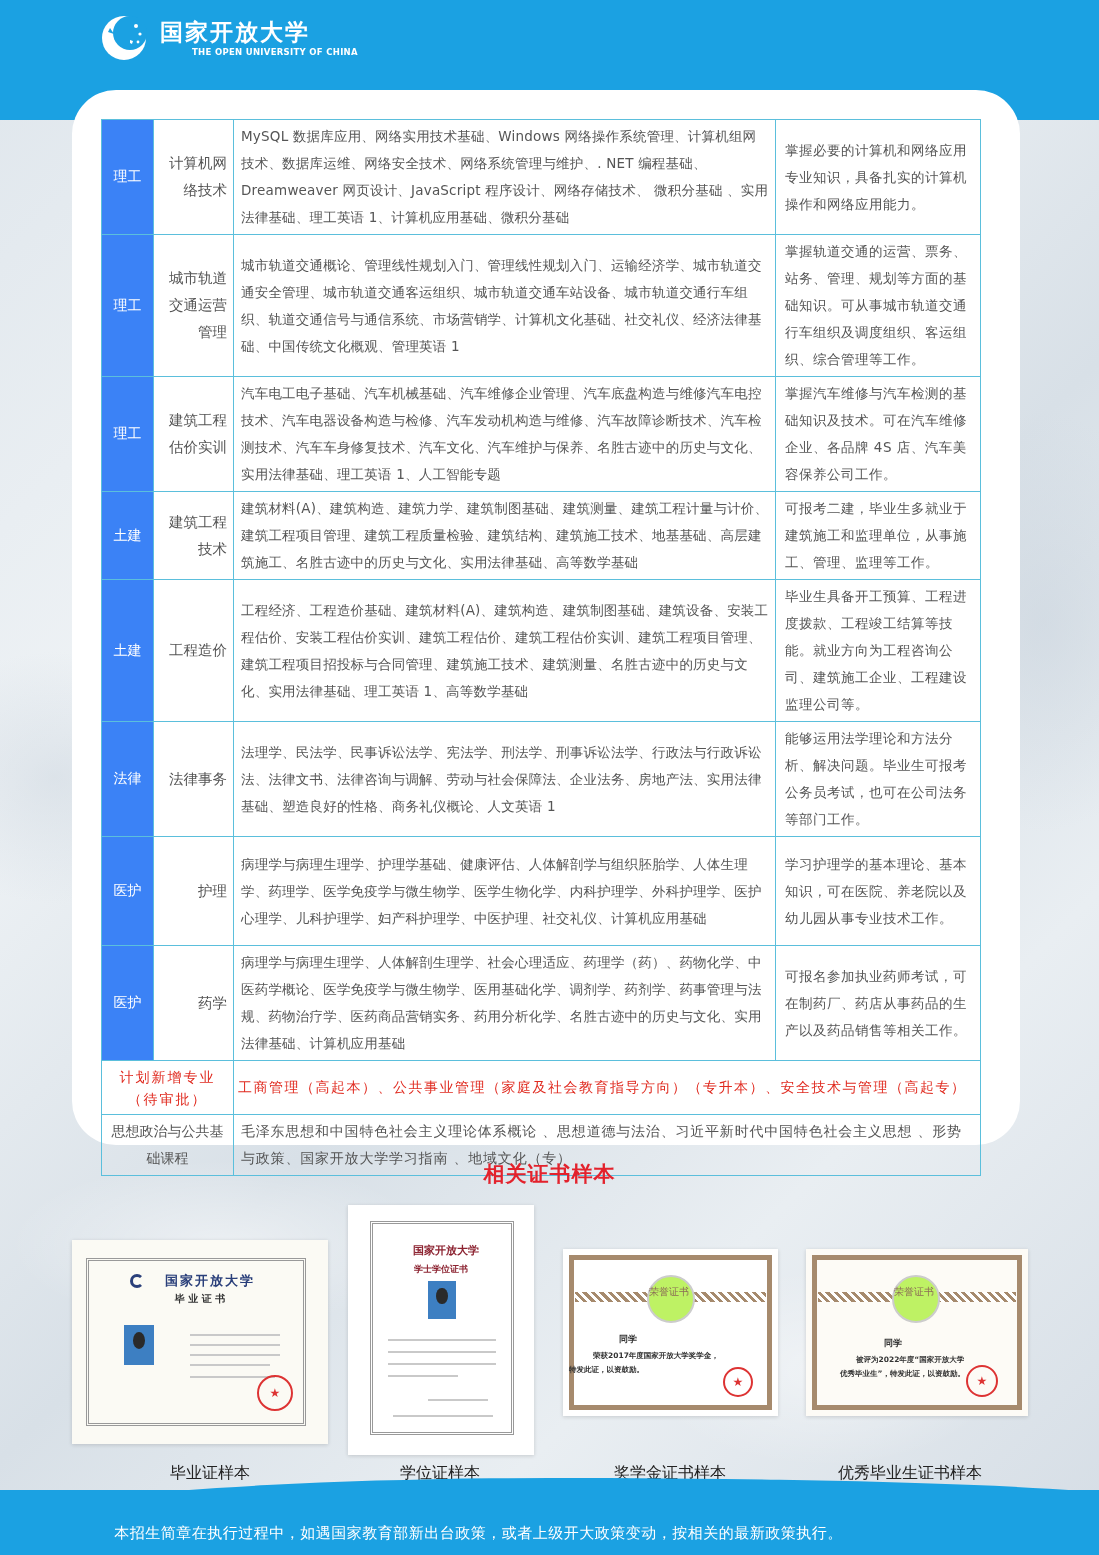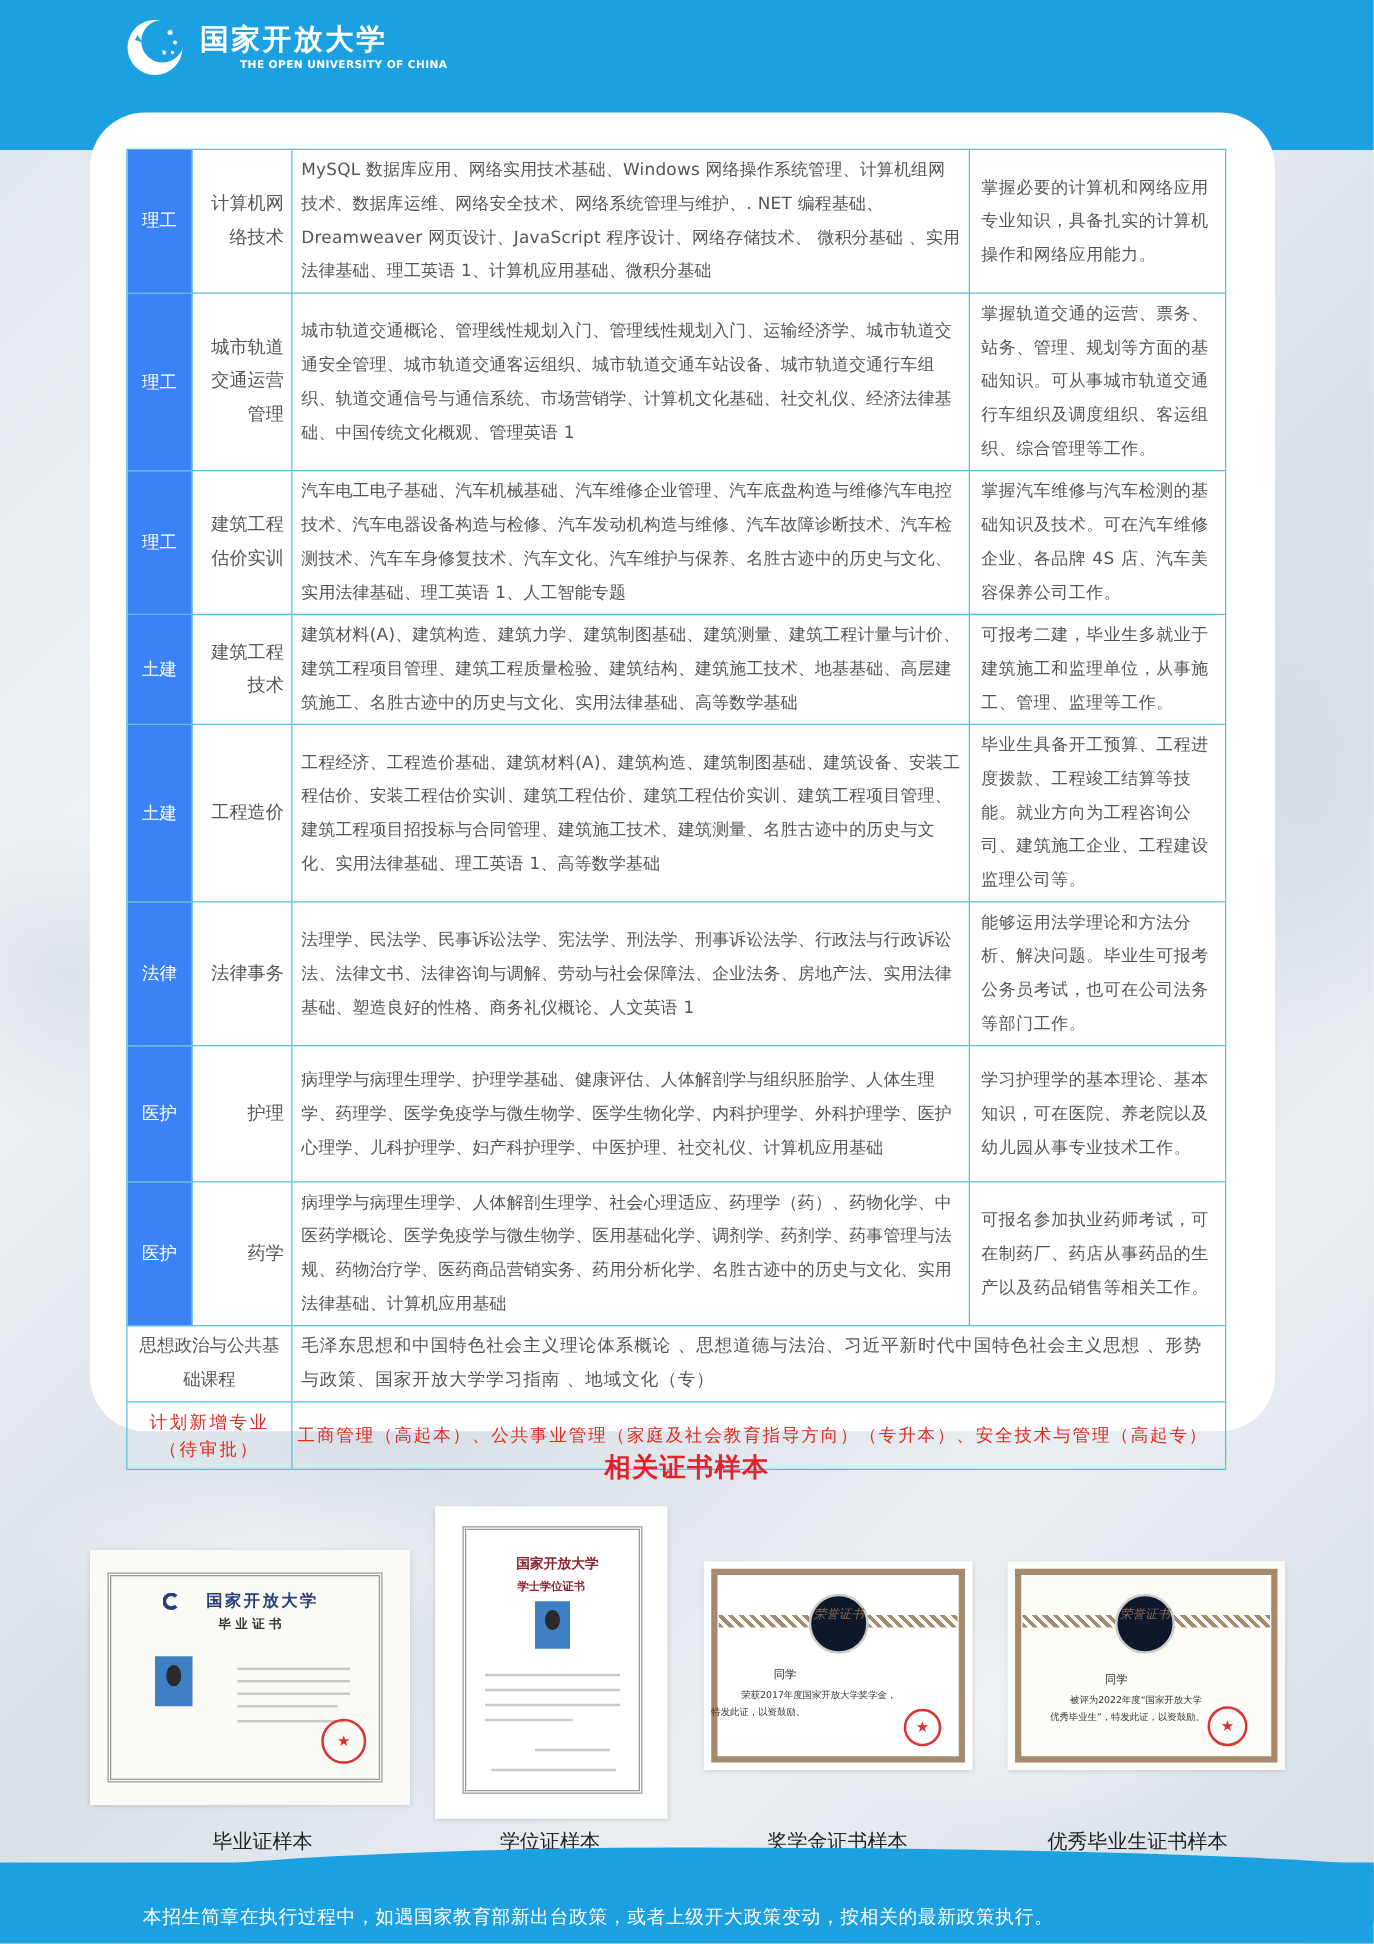--- a/index.html
+++ b/index.html
@@ -67,22 +67,22 @@
     position: absolute; inset: 10px; border: 3px double #999;
   }
   .cert-title-cn { position: absolute; left: 0; right: 0; text-align: center; font-weight: bold; color: #2a3f7a; }
   .photo { position: absolute; background: #3d7fc2; }
   .photo::after { content: ""; position: absolute; left: 30%; top: 18%; width: 40%; height: 42%; border-radius: 50%; background: #2a2a2a; }
   .cert-line { position: absolute; height: 2px; background: #c9c9c9; }
   .seal { position: absolute; border: 2px solid #d33; border-radius: 50%; }
   .seal::after { content: "★"; position: absolute; left: 50%; top: 50%; transform: translate(-50%,-52%); color: #d33; font-size: 12px; }
   .honor-border { position: absolute; inset: 6px; border: 5px solid #a68a6d; }
   .honor-band { position: absolute; left: 12px; right: 12px; height: 10px; background: repeating-linear-gradient(45deg, #a68a6d 0 3px, #fff 3px 6px); }
-  .honor-badge { position: absolute; width: 48px; height: 48px; border-radius: 50%; background: #0f172a; border: 2px solid #ccc; color: #8a6c55; font-size: 10px; text-align: center; line-height: 17px; padding-top: 6px; font-style: italic; }
-  .honor-text { position: absolute; font-size: 9px; color: #333; font-weight: normal; white-space: nowrap; }
+  .honor-badge { position: absolute; width: 48px; height: 48px; border-radius: 50%; background: #bef264; border: 2px solid #ccc; color: #8a6c55; font-size: 10px; line-height: 17px; padding-top: 6px; }
+  .honor-text { position: absolute; font-size: 9px; color: #333; font-weight: bold; white-space: nowrap; }
   .cert-label {
     position: absolute; top: 1463px; font-size: 16px; color: #222; text-align: center; width: 200px;
   }
 
   .footer {
     position: absolute; left: 0; top: 1490px; width: 1099px; height: 65px;
     background: #1ba1e2;
   }
   .footer-curve {
     position: absolute; left: -50px; top: 1478px; width: 1200px; height: 60px;
@@ -168,30 +168,30 @@
       <td class="major">护理</td>
       <td class="courses-cell">病理学与病理生理学、护理学基础、健康评估、人体解剖学与组织胚胎学、人体生理学、药理学、医学免疫学与微生物学、医学生物化学、内科护理学、外科护理学、医护心理学、儿科护理学、妇产科护理学、中医护理、社交礼仪、计算机应用基础</td>
       <td class="career">学习护理学的基本理论、基本知识，可在医院、养老院以及幼儿园从事专业技术工作。</td>
     </tr>
     <tr style="height:110px">
       <td class="cat">医护</td>
       <td class="major">药学</td>
       <td class="courses-cell">病理学与病理生理学、人体解剖生理学、社会心理适应、药理学（药）、药物化学、中医药学概论、医学免疫学与微生物学、医用基础化学、调剂学、药剂学、药事管理与法规、药物治疗学、医药商品营销实务、药用分析化学、名胜古迹中的历史与文化、实用法律基础、计算机应用基础</td>
       <td class="career">可报名参加执业药师考试，可在制药厂、药店从事药品的生产以及药品销售等相关工作。</td>
     </tr>
-    <tr style="height:56px">
-      <td class="wide-label" colspan="2">思想政治与公共基础课程</td>
-      <td class="courses-cell" colspan="2" style="font-size:14px; letter-spacing:0.8px;">毛泽东思想和中国特色社会主义理论体系概论 、思想道德与法治、习近平新时代中国特色社会主义思想 、形势与政策、国家开放大学学习指南 、地域文化（专）</td>
-    </tr>
     <tr style="height:54px">
       <td class="wide-label red" colspan="2" style="line-height:22px; letter-spacing:2px;">
         <div>计划新增专业</div>
         <div>（待审批）</div>
       </td>
       <td class="new-majors red" colspan="2">工商管理（高起本）、公共事业管理（家庭及社会教育指导方向）（专升本）、安全技术与管理（高起专）</td>
+    </tr>
+    <tr style="height:56px">
+      <td class="wide-label" colspan="2">思想政治与公共基础课程</td>
+      <td class="courses-cell" colspan="2" style="font-size:14px; letter-spacing:0.8px;">毛泽东思想和中国特色社会主义理论体系概论 、思想道德与法治、习近平新时代中国特色社会主义思想 、形势与政策、国家开放大学学习指南 、地域文化（专）</td>
     </tr>
   </tbody>
 </table>
 
 <div class="section-title">相关证书样本</div>
 
 <div class="cert" style="left:72px; top:1240px; width:256px; height:204px; background:#fbfaf4;">
   <div class="cert-inner" style="inset:18px 22px 18px 14px;"></div>
   <div style="position:absolute; left:58px; top:34px; width:14px; height:14px; border-radius:50%; border:3px solid #2a3f7a; border-right-color:transparent;"></div>
   <div class="cert-title-cn" style="top:32px; font-size:13px; letter-spacing:2px; padding-left:20px;">国家开放大学</div>

